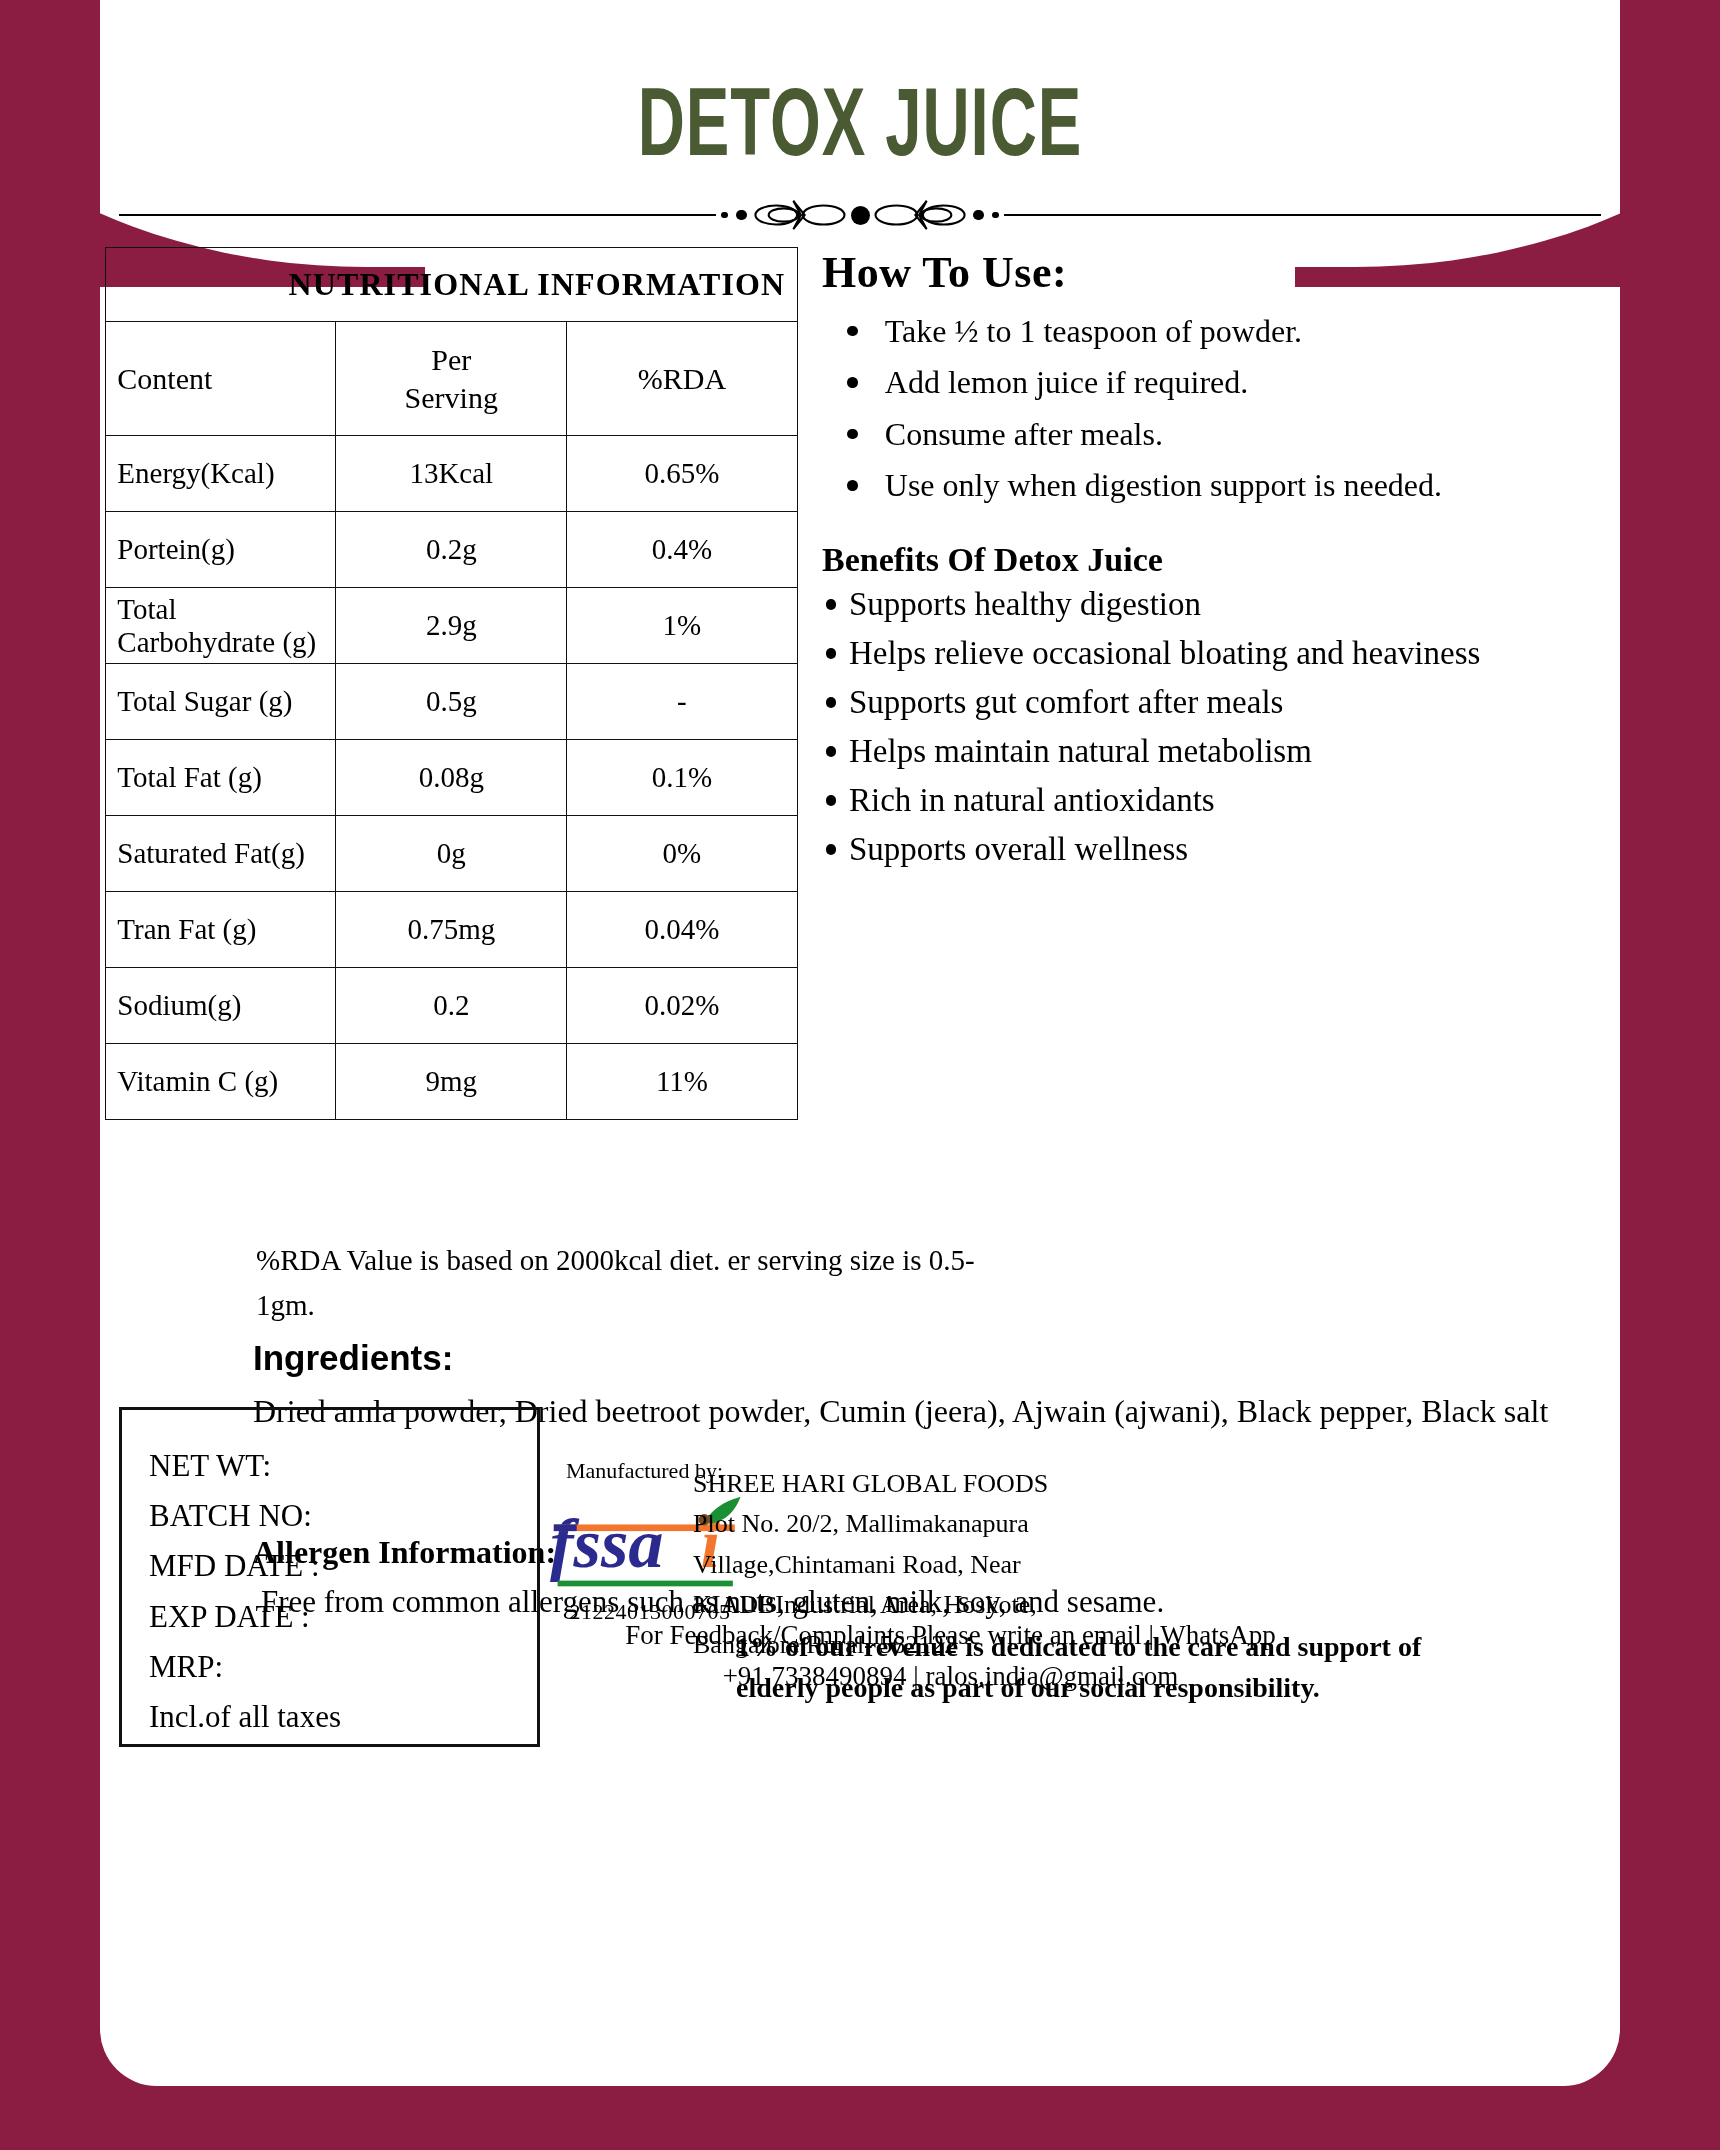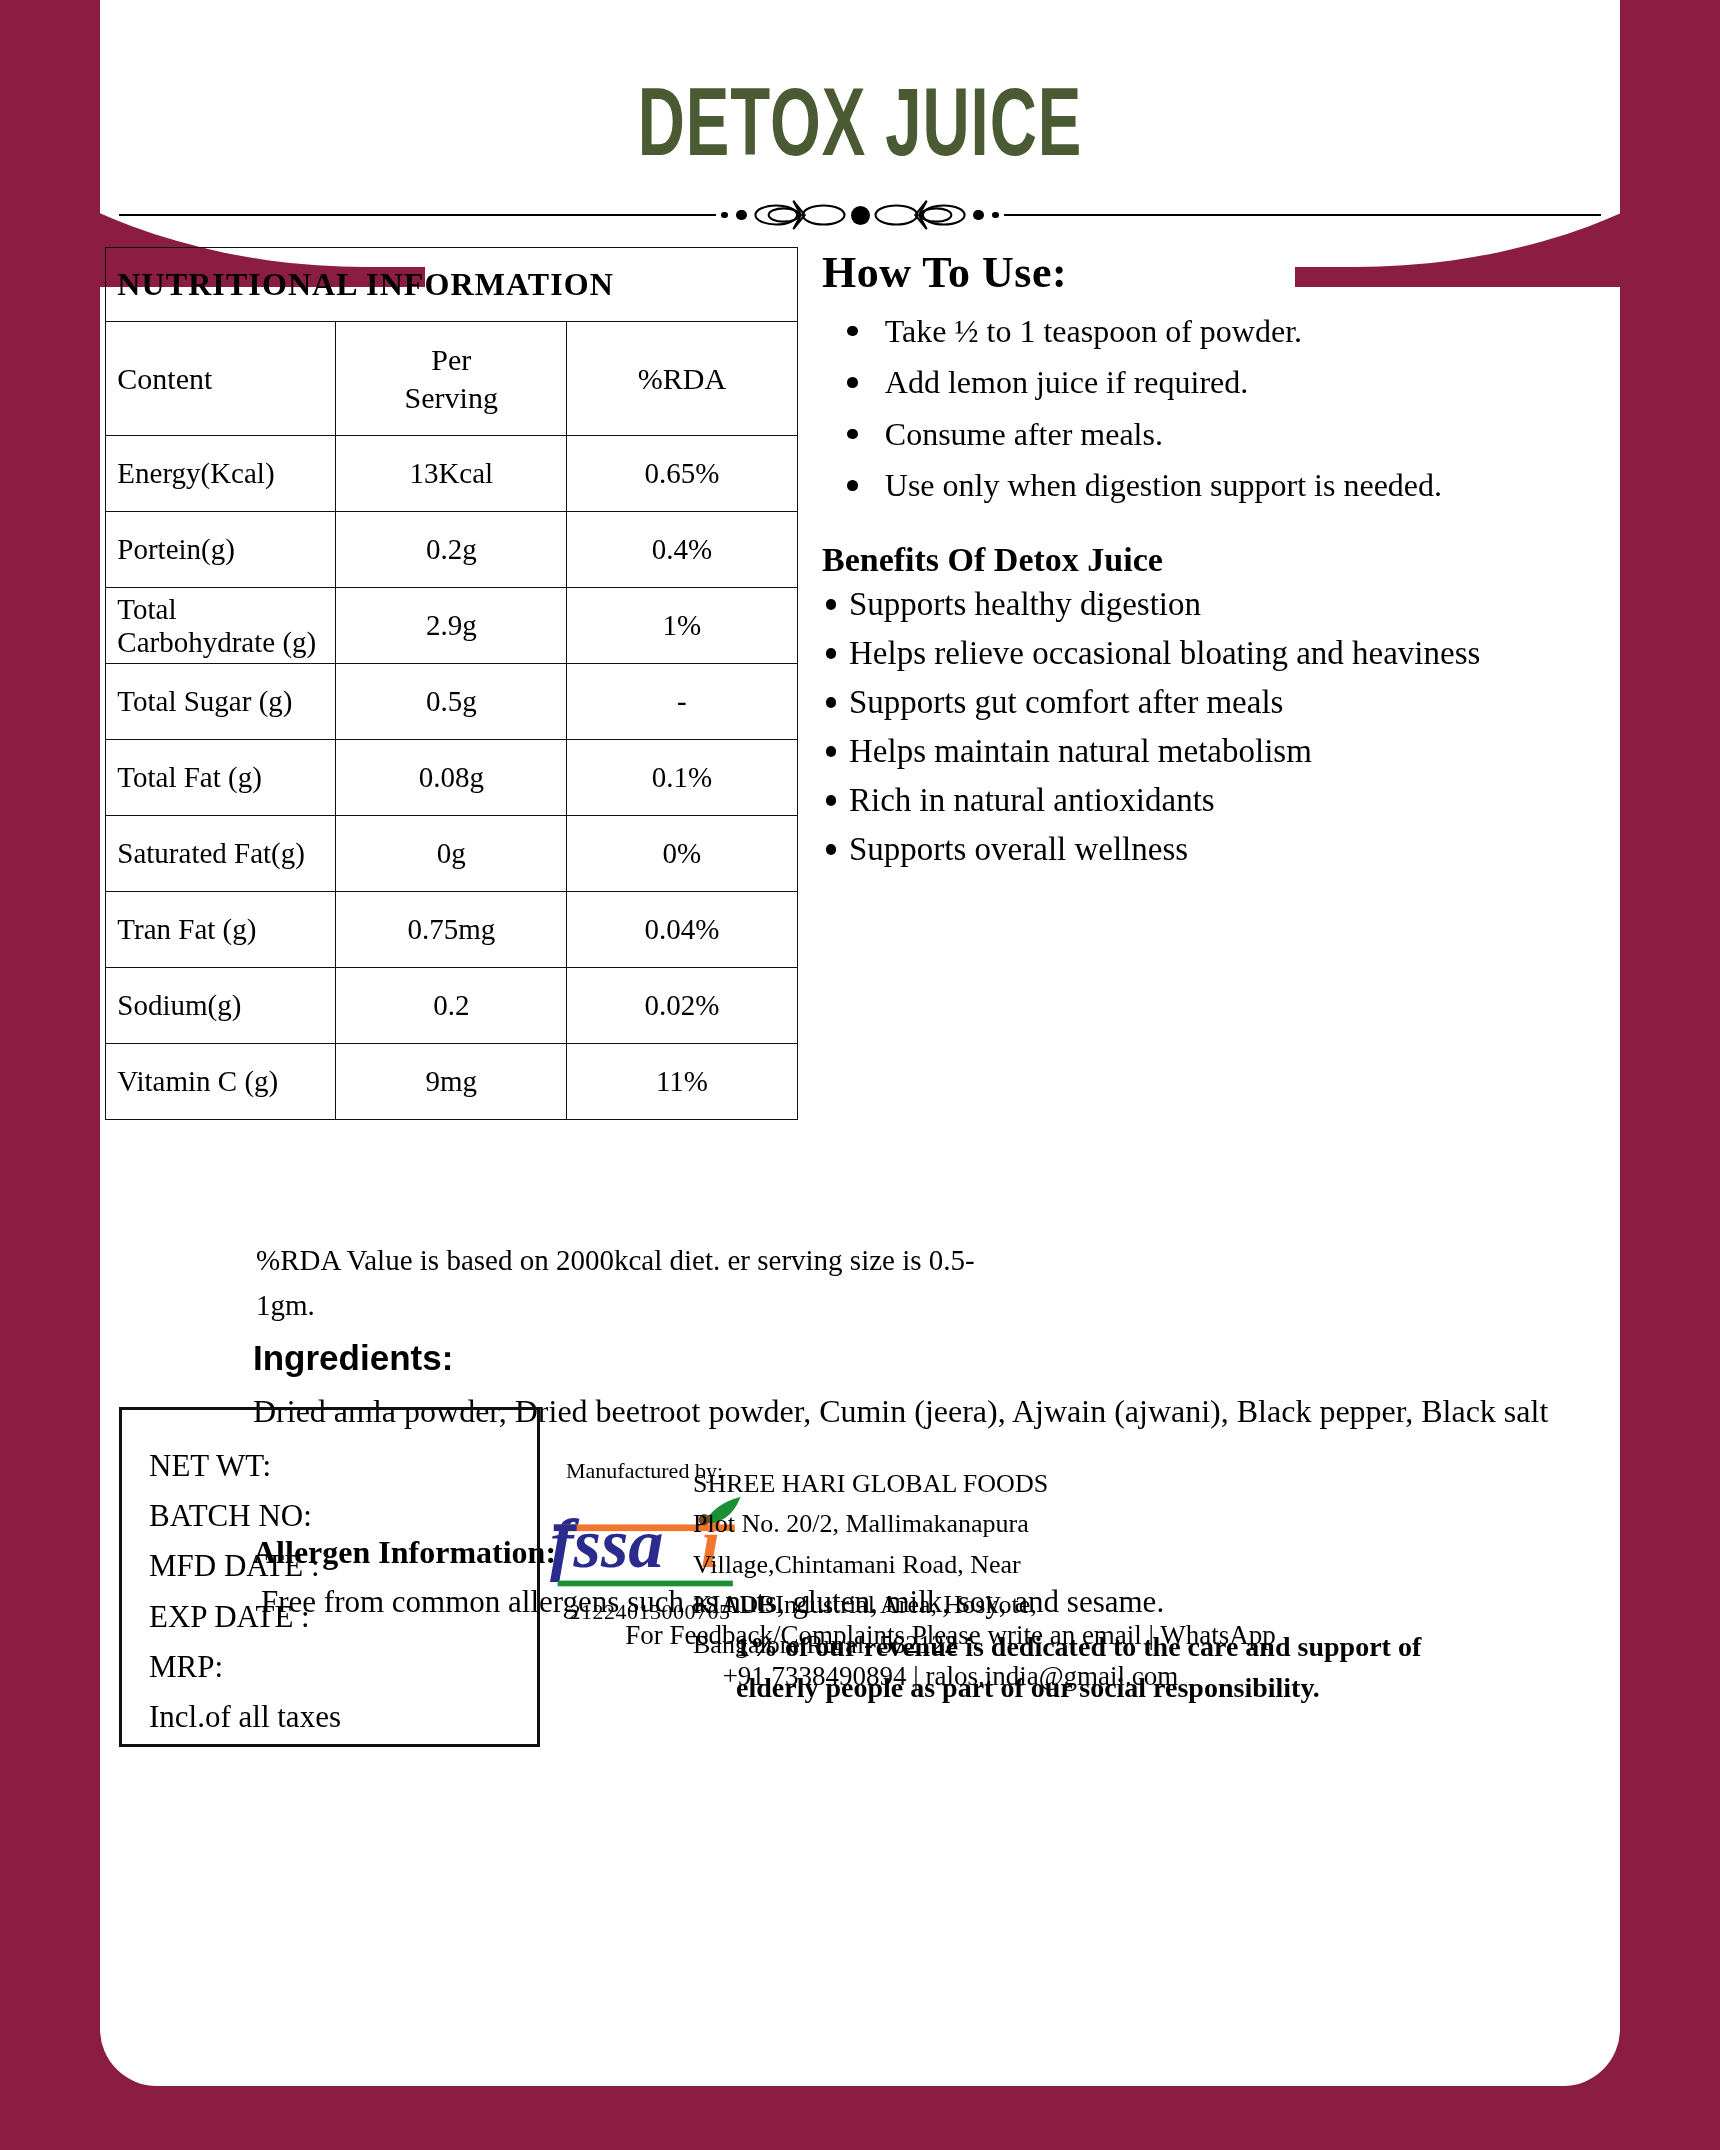--- a/index.html
+++ b/index.html
@@ -72,21 +72,21 @@
     width:693px;
     table-layout:fixed;
     font-size:29px;
   }
   table.nutri td, table.nutri th{
     border:1.9px solid #111;
     padding:0 11.5px;
     vertical-align:middle;
   }
   .nt-title{
-    text-align:left;
+    text-align:right;
     font-weight:bold;
     font-size:32px;
     letter-spacing:1.1px;
     height:73px;
     font-family:"Liberation Serif", serif;
   }
   .nt-head-left{height:113px;font-size:30px;}
   .nt-head-c{text-align:center;font-size:30px;line-height:1.25;}
   td.c{text-align:center;}
   tr.drow td{height:75px;}

